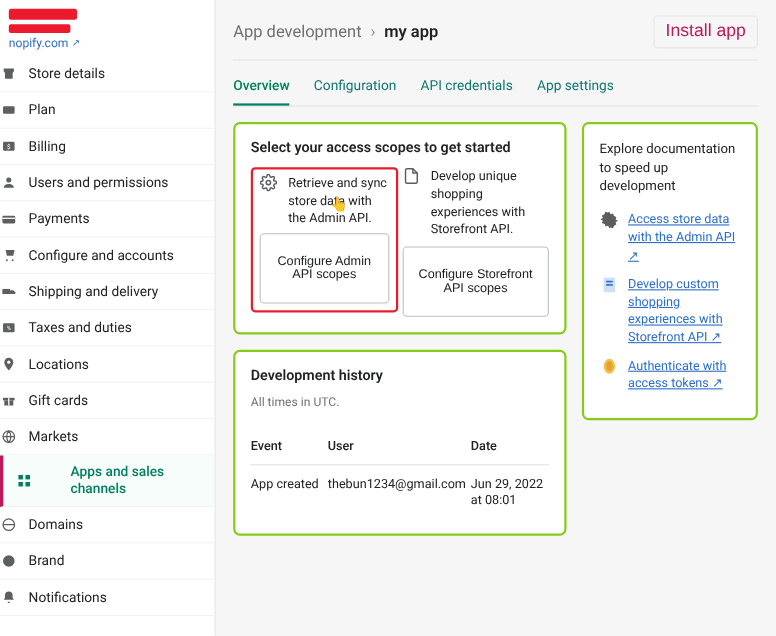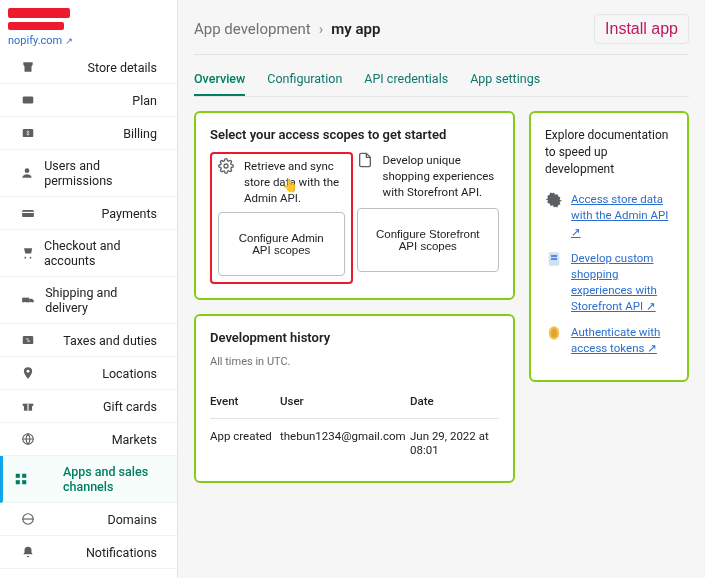--- a/index.html
+++ b/index.html
@@ -7,48 +7,47 @@
     font-family: -apple-system, BlinkMacSystemFont, "Segoe UI", Roboto, sans-serif;
     font-size: 13px;
     color: #202223;
     background: #f6f6f7;
     width: 705px;
     height: 578px;
     overflow: hidden;
   }
   .layout { display: flex; height: 100%; }
   .sidebar {
-    width: 178px;
+    width: 196px;
     background: #fff;
     border-right: 1px solid #e1e3e5;
     overflow-y: auto;
     flex-shrink: 0;
   }
   .brand-block { padding: 8px 8px 4px 8px; }
   .brand-redact {
     width: 62px; height: 10px; background: #ed1a2e; border-radius: 2px; margin-bottom: 4px;
   }
   .brand-redact2 {
     width: 56px; height: 8px; background: #ed1a2e; border-radius: 2px; margin-bottom: 2px;
   }
   .brand-link {
     color: #2c6ecb; font-size: 11px; text-decoration: none; display: inline-flex; align-items: center; gap: 3px;
   }
   .ext-arrow { font-size: 9px; }
   .nav-item {
     display: flex; align-items: center; gap: 10px;
-    padding: 8px 20px;
+    padding: 8px 0;
     border-bottom: 1px solid #f1f2f3;
     cursor: pointer;
     font-size: 12.5px;
     color: #202223;
-    justify-content: space-between;
   }
   .nav-item .nav-icon { width: 16px; height: 16px; display: flex; align-items: center; justify-content: center; color: #5c5f62; }
-  .nav-item.active { color: #008060; font-weight: 500; border-left: 3px solid #0ea5e9; padding-left: 11px; background:#f7fdfb;gap:35px;}
+  .nav-item.active { color: #008060; font-weight: 500; border-left: 3px solid #be185d; padding-left: 11px; background:#f7fdfb;gap:35px;}
   .nav-item.active .nav-icon { color: #008060; }
   .main {
     flex: 1;
     padding: 14px 16px;
     overflow-y: auto;
   }
   .header-row { display: flex; align-items: center; justify-content: space-between; margin-bottom: 10px;}
   .breadcrumb { display: flex; align-items: center; gap: 8px; font-size: 15px; color: #6d7175; }
   .breadcrumb .crumb-current { color: #202223; font-weight: 600; }
   .breadcrumb .chev { color: #8c9196; }
@@ -155,21 +154,21 @@
           <span>Payments</span>
         </div>
         <div class="nav-item">
           <span class="nav-icon">
             <svg width="14" height="14" viewBox="0 0 24 24" fill="currentColor">
               <path d="M7 4h14l-2 9H9z"></path>
               <circle cx="9" cy="20" r="1.5"></circle>
               <circle cx="18" cy="20" r="1.5"></circle>
             </svg>
           </span>
-          <span>Checkout and accounts</span>
+          <span>Configure and accounts</span>
         </div>
         <div class="nav-item">
           <span class="nav-icon">
             <svg width="14" height="14" viewBox="0 0 24 24" fill="currentColor">
               <rect x="2" y="8" width="12" height="8"></rect>
               <path d="M14 10h5l3 3v3h-8z"></path>
               <circle cx="7" cy="18" r="2" fill="#fff"></circle>
               <circle cx="18" cy="18" r="2" fill="#fff"></circle>
             </svg>
           </span>
@@ -224,20 +223,28 @@
           <span>Apps and sales channels</span>
         </div>
         <div class="nav-item">
           <span class="nav-icon">
             <svg width="14" height="14" viewBox="0 0 24 24" fill="none" stroke="currentColor" stroke-width="2">
               <circle cx="12" cy="12" r="9"></circle>
               <path d="M3 12h18"></path>
             </svg>
           </span>
           <span>Domains</span>
+        </div>
+        <div class="nav-item">
+          <span class="nav-icon">
+            <svg width="14" height="14" viewBox="0 0 24 24" fill="currentColor">
+              <circle cx="12" cy="12" r="9"></circle>
+            </svg>
+          </span>
+          <span>Brand</span>
         </div>
         <div class="nav-item">
           <span class="nav-icon">
             <svg width="14" height="14" viewBox="0 0 24 24" fill="currentColor">
               <path d="M12 3a6 6 0 0 1 6 6v4l2 3H4l2-3V9a6 6 0 0 1 6-6z"></path>
               <path d="M10 19a2 2 0 0 0 4 0"></path>
             </svg>
           </span>
           <span>Notifications</span>
         </div>

